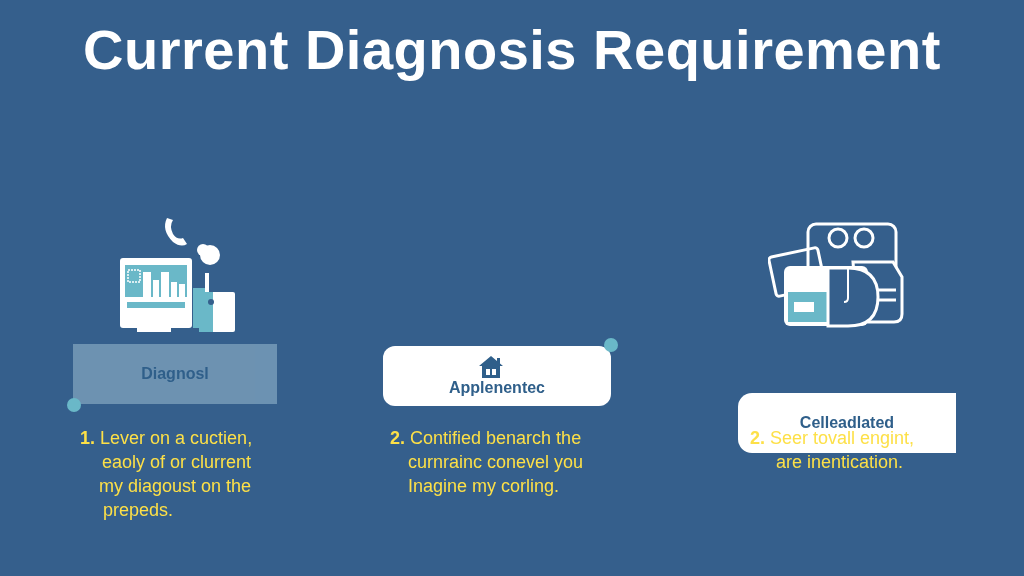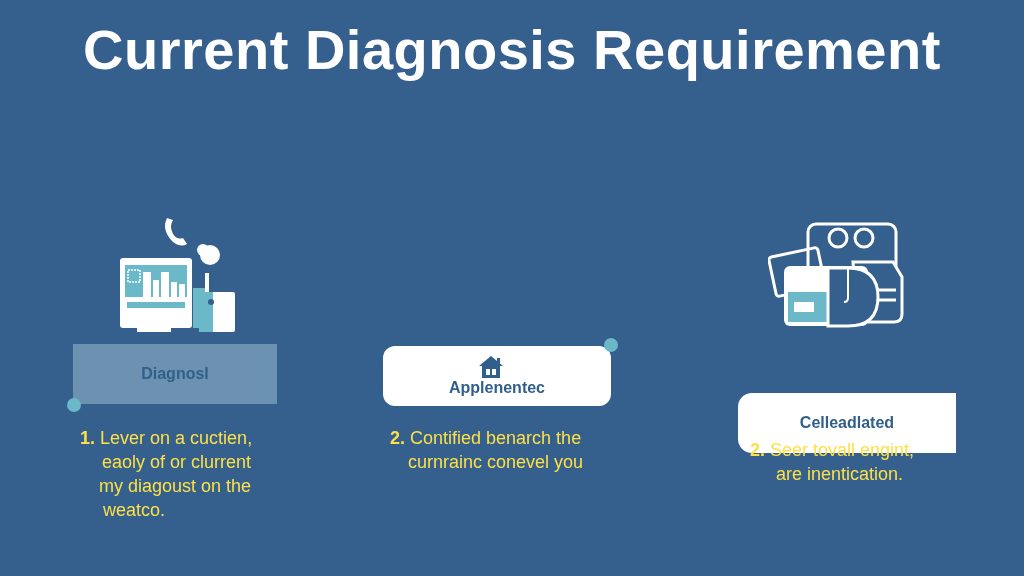--- a/index.html
+++ b/index.html
@@ -48,37 +48,38 @@
 
 <div class="label-box box1">
   <span>Diagnosl</span>
 </div>
 <div class="dot" style="left:67px;top:398px;"></div>
 
 <div class="desc" style="left:80px;top:426px;">
   <div><span class="num">1.</span> <span>Lever on a cuctien,</span></div>
   <div style="padding-left:22px">eaoly of or clurrent</div>
   <div style="padding-left:19px">my diagoust on the</div>
-  <div style="padding-left:23px">weatco.</div>
+  <div style="padding-left:23px">prepeds.</div>
 </div>
 
 <div class="label-box box2">
   <svg class="house" viewBox="0 0 26 24">
     <path d="M13 1 L1 11 H4 V23 H22 V11 H25 Z" fill="#2f5f8a"></path>
     <rect x="19" y="3" width="3" height="6" fill="#2f5f8a"></rect>
     <rect x="8" y="14" width="4" height="6" fill="#fff"></rect>
     <rect x="14" y="14" width="4" height="6" fill="#fff"></rect>
   </svg>
   <span>Applenentec</span>
 </div>
 <div class="dot" style="left:604px;top:338px;"></div>
 
 <div class="desc" style="left:390px;top:426px;">
   <div><span class="num">2.</span> <span>Contified benarch the</span></div>
   <div style="padding-left:18px">curnrainc conevel you</div>
+  <div style="padding-left:18px">Inagine my corling.</div>
 </div>
 
 <div class="icon-wrap" style="left:768px;top:222px;">
   <svg width="140" height="108" viewBox="0 0 140 108">
     <rect x="40" y="2" width="88" height="60" rx="8" fill="none" stroke="#fff" stroke-width="3"></rect>
     <circle cx="70" cy="16" r="9" fill="none" stroke="#fff" stroke-width="3"></circle>
     <circle cx="96" cy="16" r="9" fill="none" stroke="#fff" stroke-width="3"></circle>
     <rect x="4" y="30" width="50" height="40" rx="3" fill="none" stroke="#fff" stroke-width="3" transform="rotate(-12 29 50)"></rect>
     <path d="M85 40 H125 L134 55 V92 Q134 100 126 100 H90 Z" fill="#355f8c" stroke="#fff" stroke-width="3"></path>
     <line x1="104" y1="68" x2="128" y2="68" stroke="#fff" stroke-width="3"></line>
@@ -88,16 +89,16 @@
     <rect x="26" y="80" width="20" height="10" fill="#fff"></rect>
     <path d="M60 46 H80 Q110 46 110 75 Q110 104 80 104 H60 Z" fill="#355f8c" stroke="#fff" stroke-width="3"></path>
     <path d="M80 46 V76 Q80 80 76 80" fill="none" stroke="#fff" stroke-width="2"></path>
   </svg>
 </div>
 
 <div class="label-box box3">
   <span>Celleadlated</span>
 </div>
 
-<div class="desc" style="left:750px;top:438px;">
+<div class="desc" style="left:750px;top:426px;">
   <div><span class="num">2.</span> <span>Seer tovall engint,</span></div>
   <div style="padding-left:26px">are inentication.</div>
 </div>
 
 </body></html>

